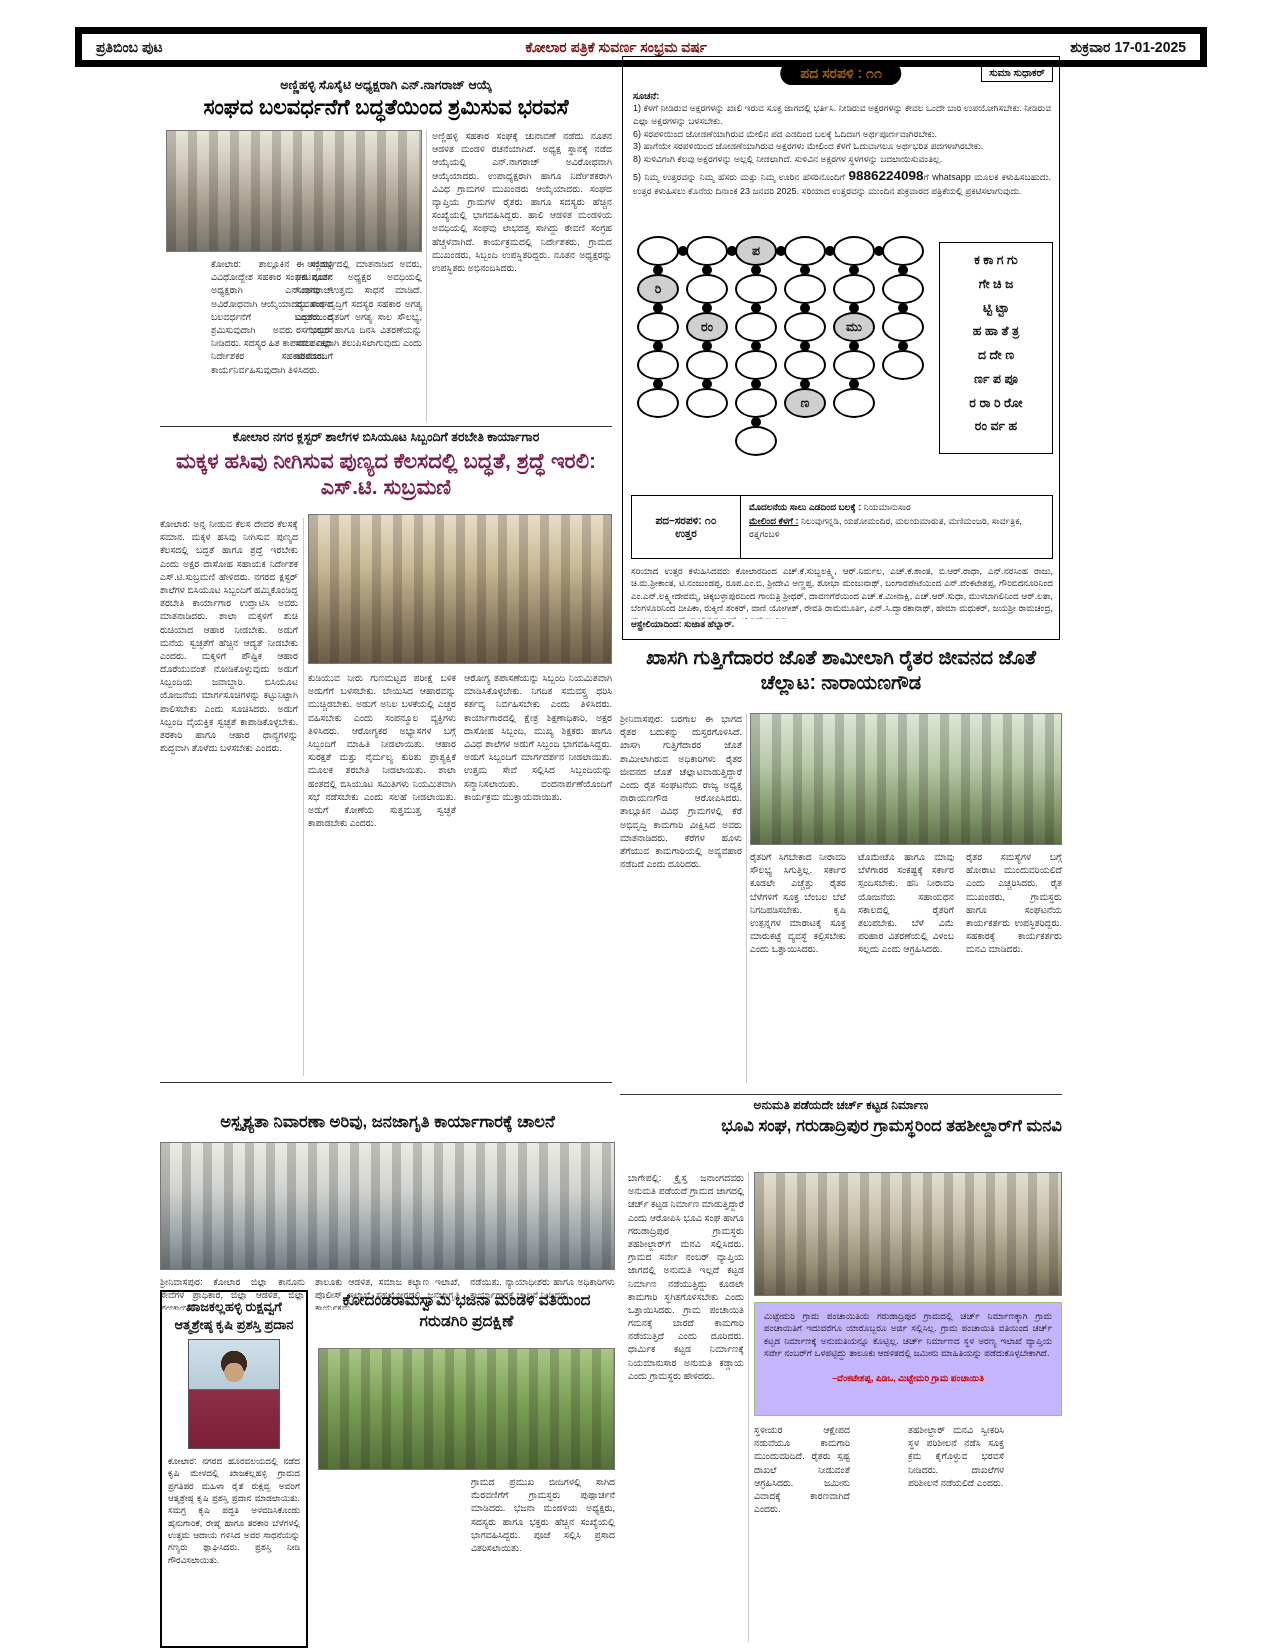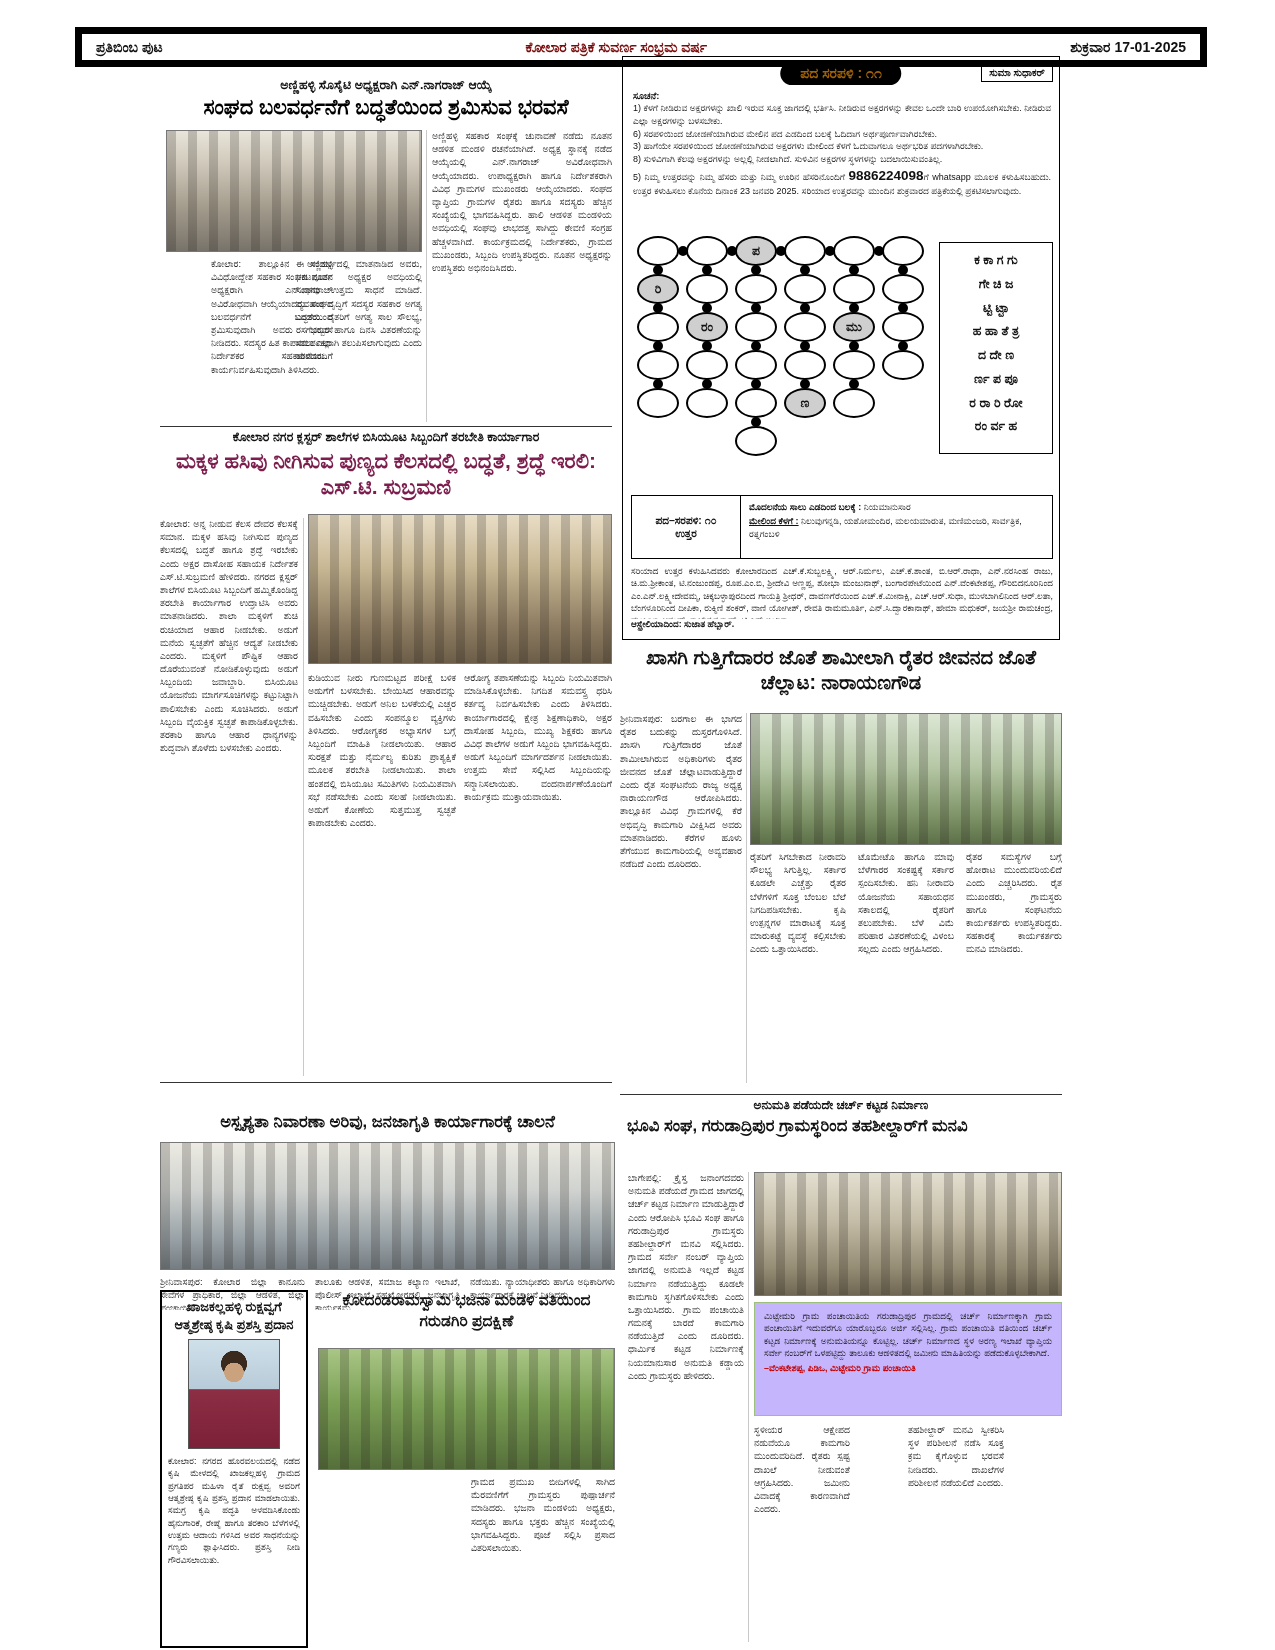--- a/index.html
+++ b/index.html
@@ -60,24 +60,24 @@
   .art-b{position:absolute;left:160px;top:430px;width:452px;height:650px;}
   .head-b{margin:3px 6px 0;font-size:21px;font-weight:bold;text-align:center;color:#7b1e4e;line-height:1.25;}
   
   .art-c{position:absolute;left:620px;top:645px;width:442px;height:440px;}
   .head-c{margin:0;font-size:19.5px;font-weight:bold;text-align:center;line-height:1.3;}
   
   .art-d{position:absolute;left:160px;top:1112px;width:455px;height:198px;}
   .head-d{margin:0;font-size:16.5px;font-weight:bold;text-align:center;}
   
   .art-e{position:absolute;left:620px;top:1098px;width:442px;height:552px;}
-  .head-e{margin:7px;font-size:16.5px;font-weight:bold;text-align:left;}
+  .head-e{margin:0;font-size:16.5px;font-weight:bold;text-align:right;}
   .greenbox{position:absolute;left:134px;top:204px;width:308px;height:114px;background:#c4b5fd;border:1px solid #9dc07c;
             box-sizing:border-box;padding:7px 9px 6px;font-size:8.9px;line-height:1.4;text-align:justify;overflow:hidden;}
-  .greenbox .sign{display:block;text-align:left;color:#c40000;font-weight:bold;margin-top:2px;}
+  .greenbox .sign{display:block;text-align:center;color:#c40000;font-weight:bold;margin-top:12px;}
   
   .art-f{position:absolute;left:160px;top:1290px;width:148px;height:358px;border:2px solid #000;box-sizing:border-box;padding:6px;}
   .head-f{margin:0;font-size:13px;font-weight:bold;text-align:center;line-height:1.35;}
   .f-photo{position:relative;width:92px;height:110px;margin:6px auto;border:1px solid #555;}
   .f-body{font-size:8.8px;line-height:1.4;text-align:justify;overflow:hidden;height:168px;}
   
   .art-g{position:absolute;left:318px;top:1290px;width:297px;height:358px;}
   .head-g{margin:0;font-size:15.5px;font-weight:bold;text-align:center;line-height:1.35;}
 </style>
 </head>

